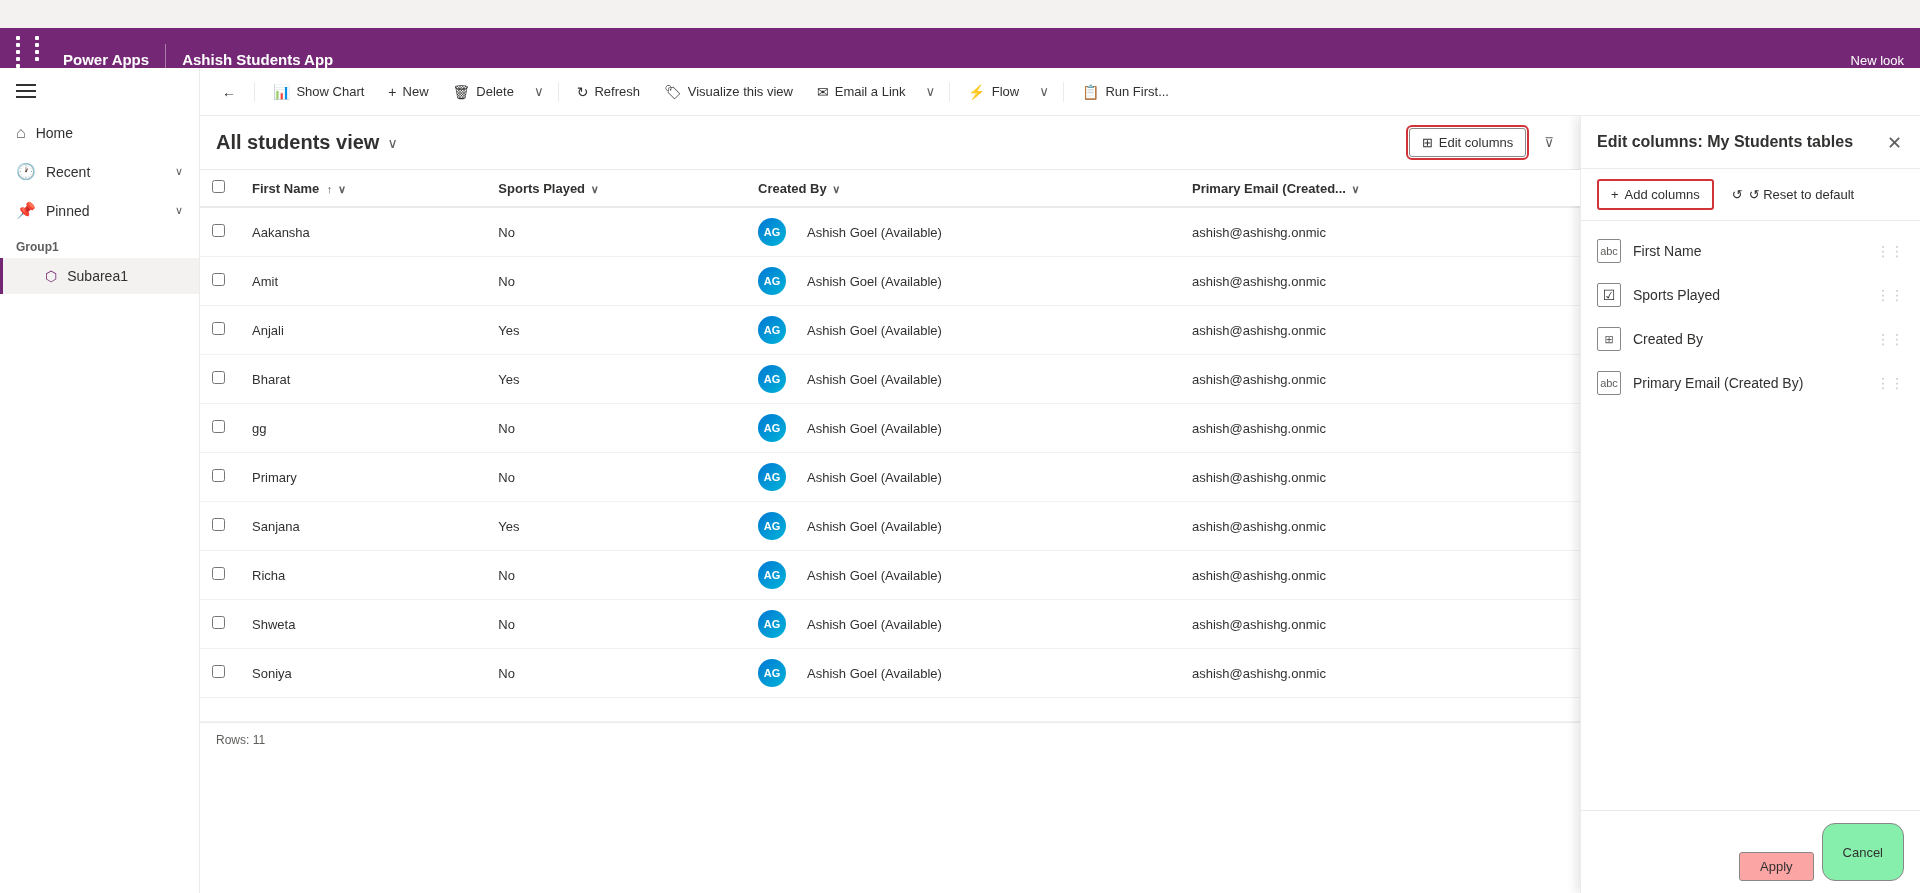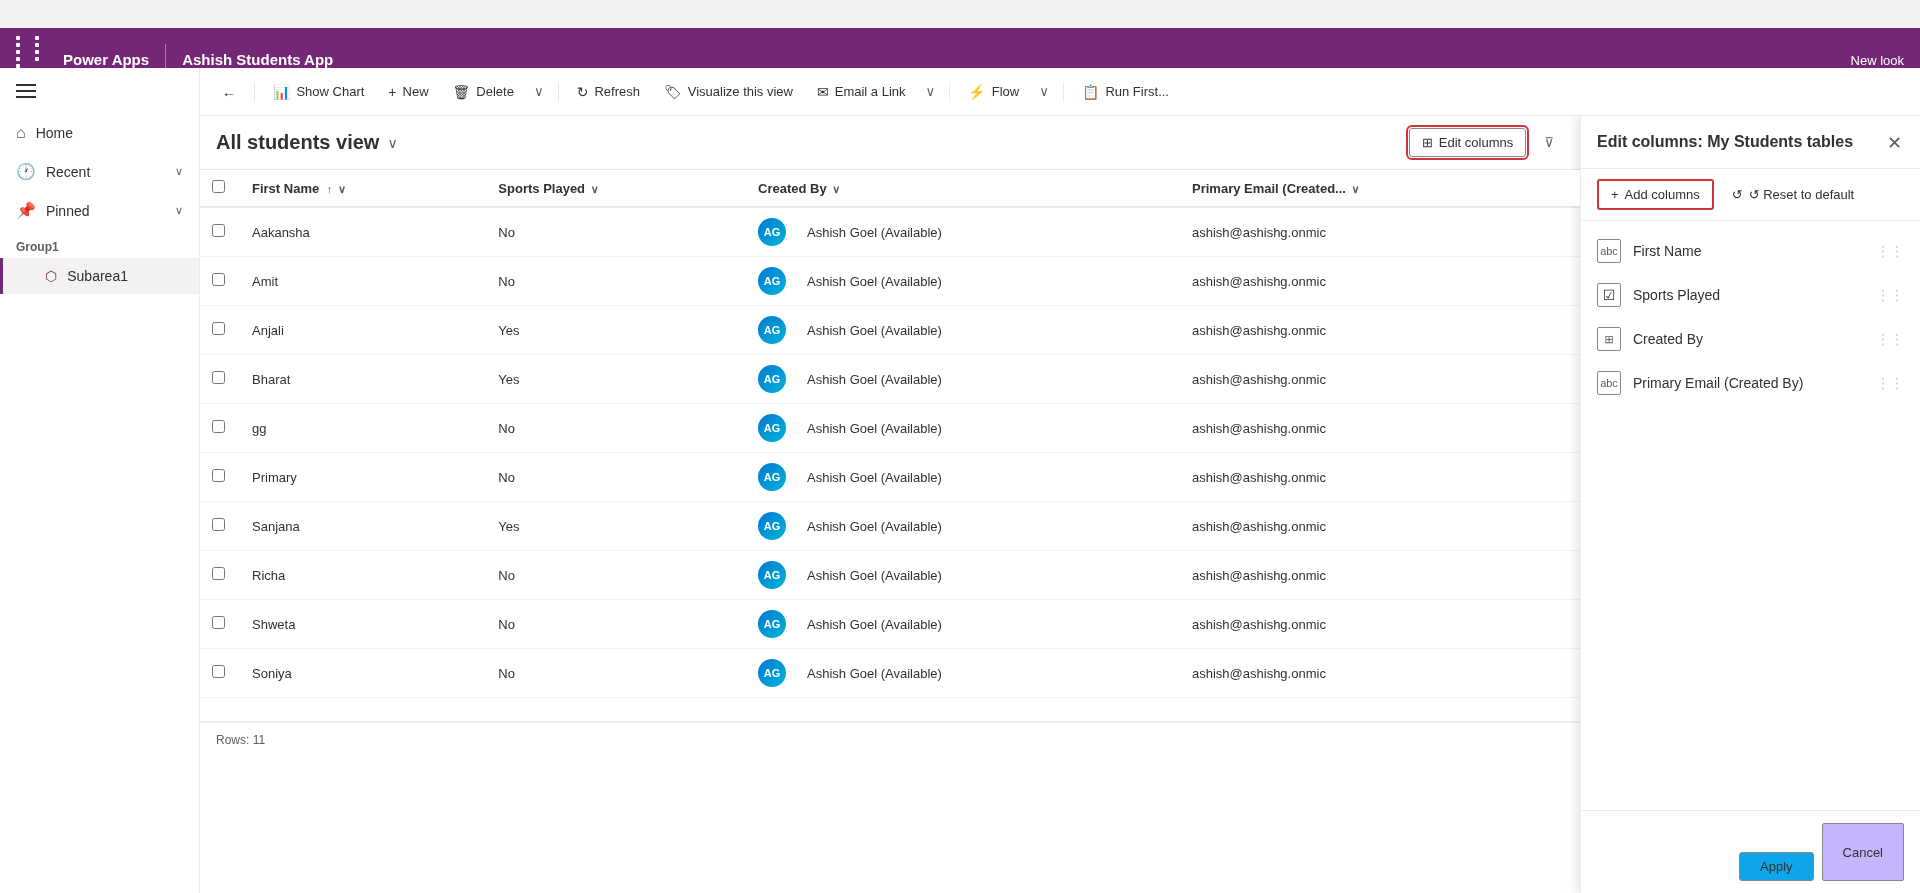--- a/index.html
+++ b/index.html
@@ -240,36 +240,36 @@
     .col-drag { margin-left: auto; font-size: 14px; color: #c8c6c4; cursor: grab; }
     .panel-footer {
       display: flex;
       justify-content: flex-end;
       padding: 12px 16px;
       border-top: 1px solid #edebe9;
       gap: 8px;
     }
     .apply-btn {
       padding: 6px 20px;
-      background: #0ea5e9;
+      background: #fca5a5;
       border: 1px solid #8a8886;
       cursor: pointer;
       font-size: 13px;
       color: #323130;
       border-radius: 3px;
       margin-top: 29px;
     }
     .cancel-btn {
       padding: 6px 20px;
-      background: #c4b5fd;
+      background: #86efac;
       border: 1px solid #8a8886;
       cursor: pointer;
       font-size: 13px;
       color: #323130;
-      border-radius: 2px;
+      border-radius: 13px;
     }
 
     .content-with-panel { display: flex; flex: 1; overflow: hidden; }
     .table-section { flex: 1; display: flex; flex-direction: column; overflow: hidden; }
   </style>
 </head>
 <body>
 
 <div class="topbar">
   <div class="topbar-grid">

